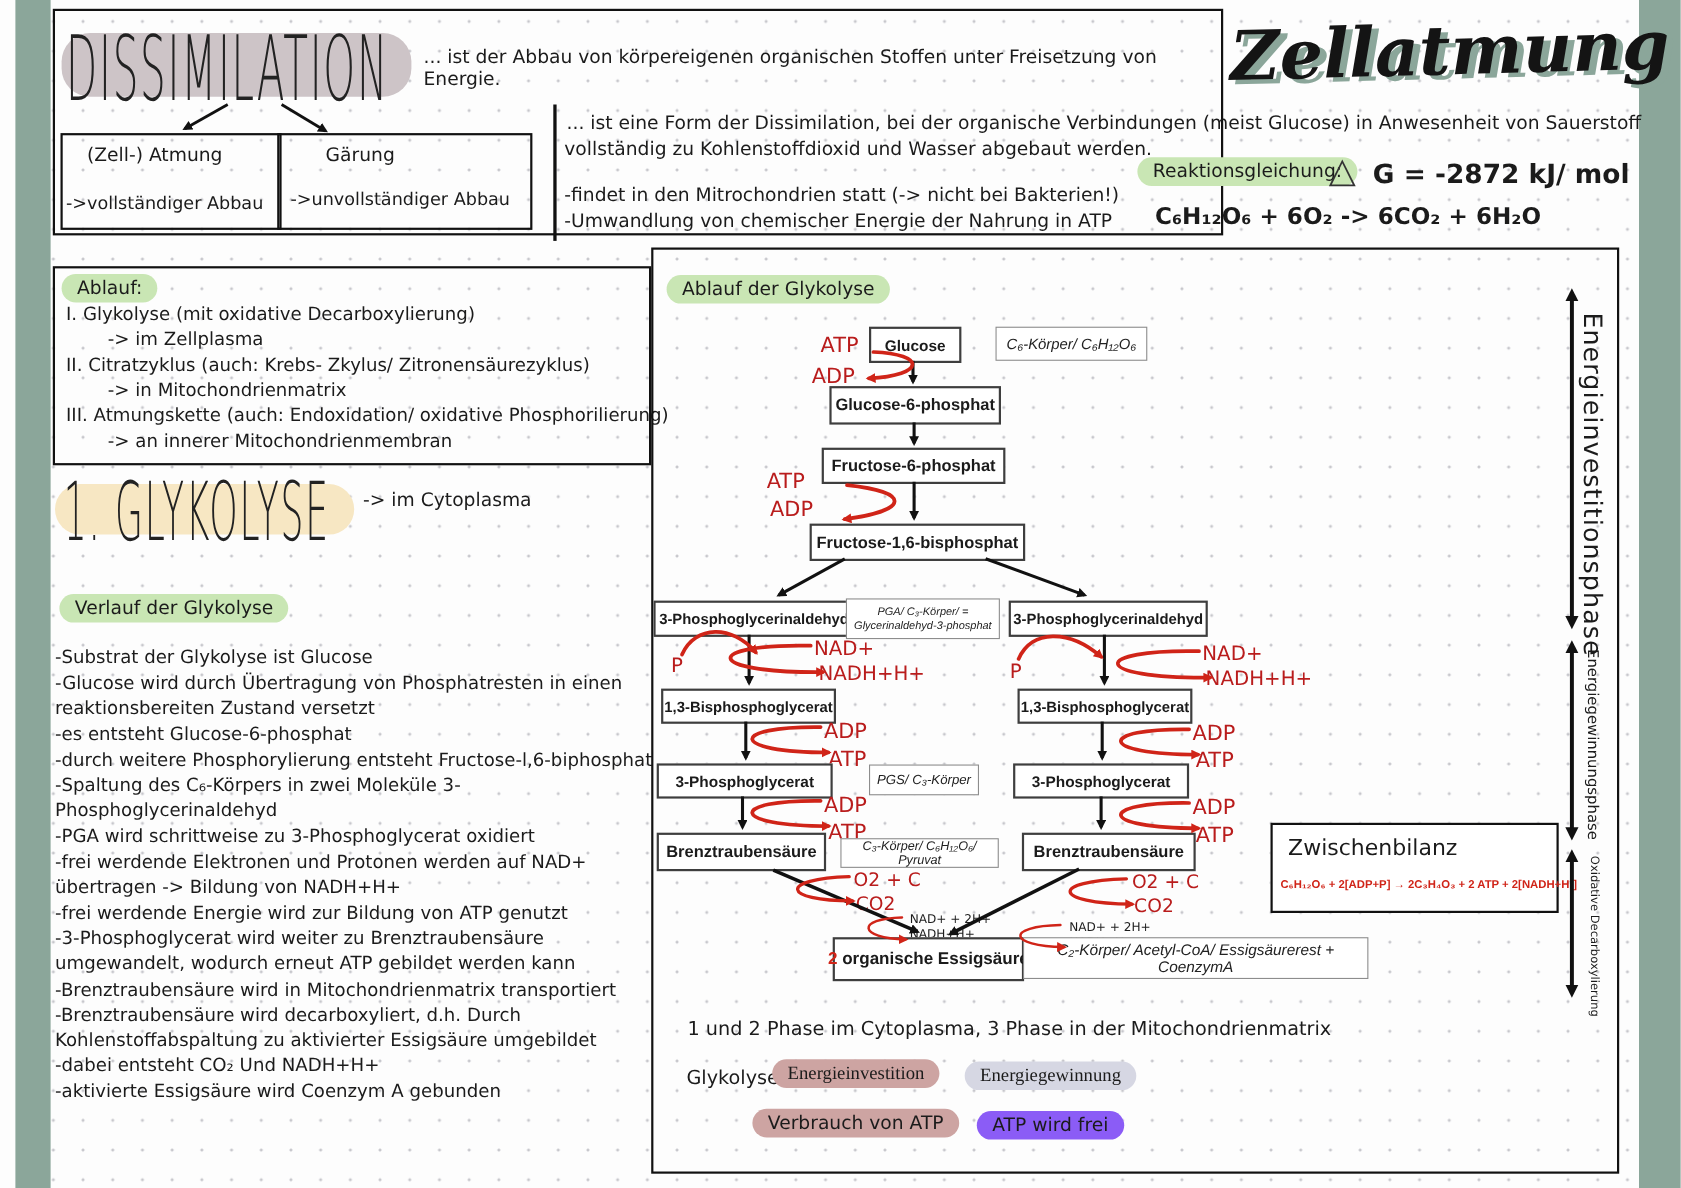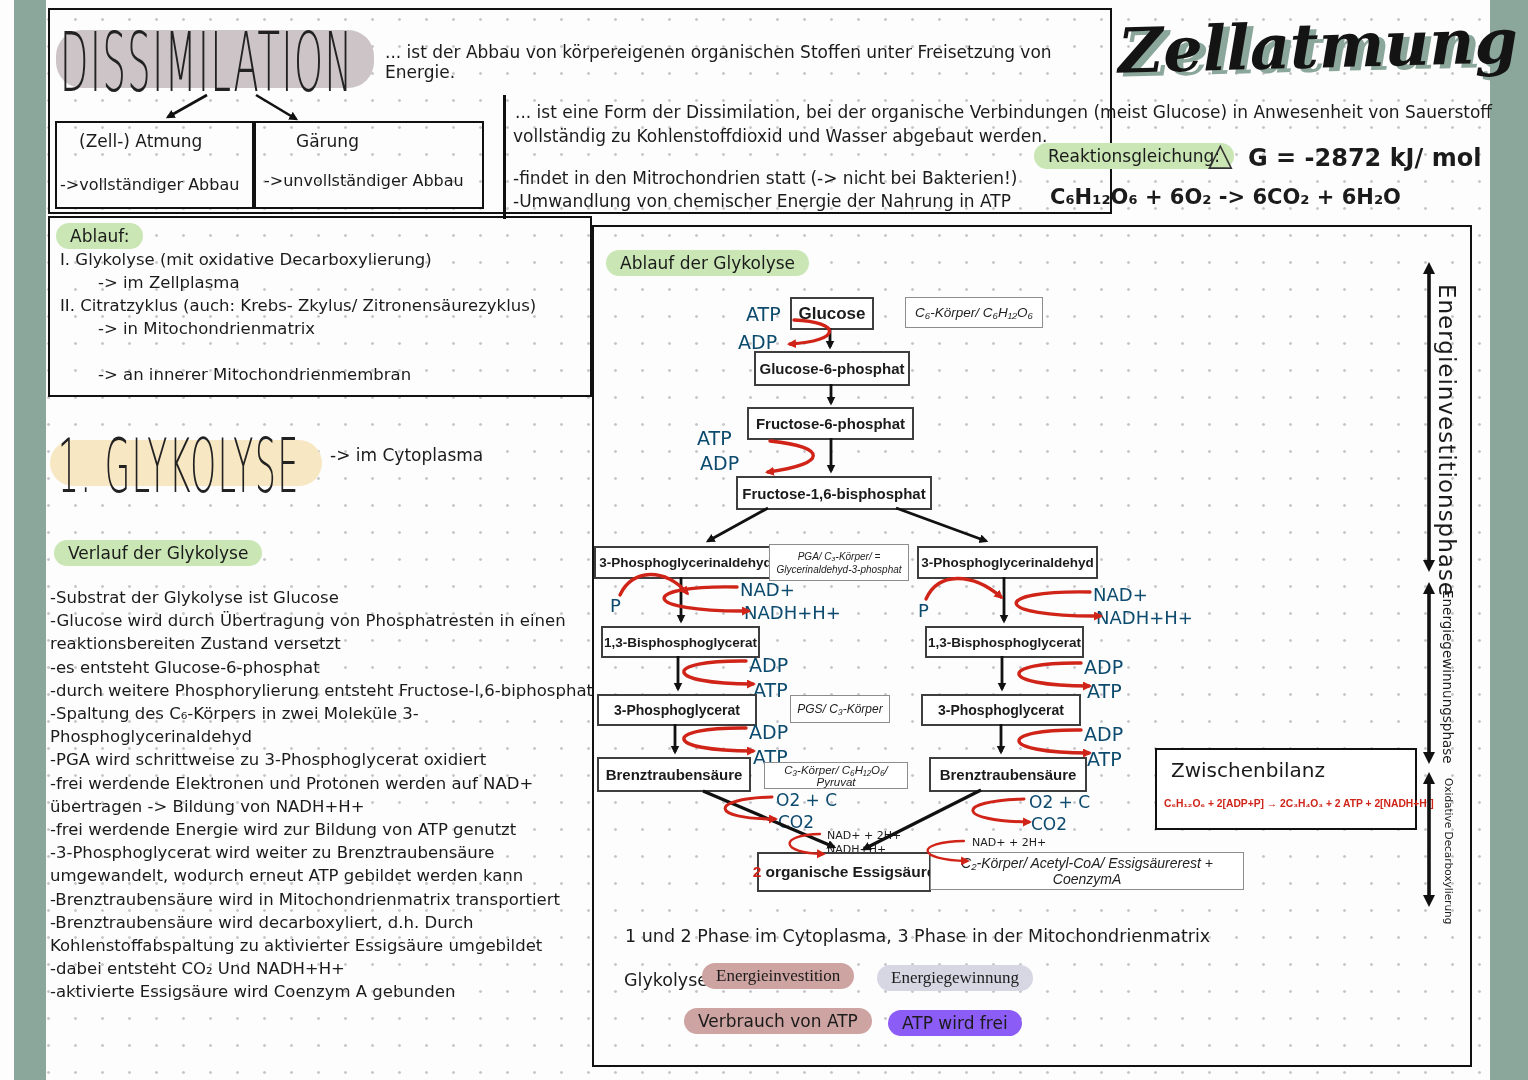--- a/index.html
+++ b/index.html
@@ -12,21 +12,21 @@
   .strip{position:absolute;top:0;height:1080px;background:#8ba69a;}
   .box{border:2px solid #111;background:transparent;}
   .hand{font-family:"DejaVu Sans",sans-serif;}
   .tall-title{font-weight:300;letter-spacing:2px;transform-origin:left top;color:#222;white-space:nowrap;}
   .hl{border-radius:26px;}
   .badge{display:inline-block;border-radius:16px;padding:3px 14px;font-size:17px;white-space:nowrap;}
   .node{position:absolute;background:#fff;border:2px solid #3e3e3e;display:flex;align-items:center;justify-content:center;
         font-family:"Liberation Sans",sans-serif;font-weight:bold;text-align:center;}
   .lab{position:absolute;background:#fff;border:1.4px solid #8d8d8d;display:flex;align-items:center;justify-content:center;
        font-family:"Liberation Sans",sans-serif;font-style:italic;color:#222;text-align:center;}
-  .cof{position:absolute;font-size:19px;color:#0c4a6e;white-space:nowrap;}
+  .cof{position:absolute;font-size:19px;color:#b91c1c;white-space:nowrap;}
   .cof-sm{position:absolute;font-size:11px;color:#1c1c1c;white-space:nowrap;line-height:14px;}
   .vtext{writing-mode:vertical-rl;white-space:nowrap;}
   .red{color:#d02418;}
   svg.overlay{position:absolute;left:0;top:0;pointer-events:none;}
   .line{white-space:nowrap;}
 </style>
 </head>
 <body>
 
 <div class="paper"></div>
@@ -53,26 +53,27 @@
 <div class="abs hand line" style="left:515px;top:102px;font-size:17px;">... ist eine Form der Dissimilation, bei der organische Verbindungen (meist Glucose) in Anwesenheit von Sauerstoff</div>
 <div class="abs hand line" style="left:513px;top:126px;font-size:17px;">vollständig  zu Kohlenstoffdioxid und Wasser abgebaut werden.</div>
 <div class="abs hand line" style="left:513px;top:168px;font-size:17px;">-findet in den Mitrochondrien statt (-&gt; nicht bei Bakterien!)</div>
 <div class="abs hand line" style="left:513px;top:191px;font-size:17px;">-Umwandlung von chemischer Energie der Nahrung in ATP</div>
 
 <div class="abs badge" style="left:1034px;top:143px;background:#c9e6b4;font-size:17px;">Reaktionsgleichung:</div>
 <div class="abs" style="left:1208px;top:135px;font-size:32px;color:#333;font-weight:300;">△</div>
 <div class="abs hand" style="left:1248px;top:144px;font-size:24px;font-weight:bold;">G = -2872 kJ/ mol</div>
 <div class="abs hand" style="left:1050px;top:185px;font-size:21px;font-weight:bold;">C₆H₁₂O₆ + 6O₂ -&gt; 6CO₂ + 6H₂O</div>
 
-<div class="abs box" style="left:48px;top:216px;width:540px;height:177px;">
+<div class="abs box" style="left:48px;top:242px;width:540px;height:177px;">
   <div class="abs badge" style="left:6px;top:5px;background:#c9e6b4;">Ablauf:</div>
   <div class="abs hand line" style="left:10px;top:32px;font-size:16.5px;">I. Glykolyse (mit oxidative Decarboxylierung)</div>
   <div class="abs hand line" style="left:48px;top:55px;font-size:16.5px;">-&gt; im Zellplasma</div>
   <div class="abs hand line" style="left:10px;top:78px;font-size:16.5px;">II. Citratzyklus (auch: Krebs- Zkylus/ Zitronensäurezyklus)</div>
   <div class="abs hand line" style="left:48px;top:101px;font-size:16.5px;">-&gt; in Mitochondrienmatrix</div>
+  <div class="abs hand line" style="left:10px;top:124px;font-size:16.5px;">III. Atmungskette (auch: Endoxidation/ oxidative Phosphorilierung)</div>
   <div class="abs hand line" style="left:48px;top:147px;font-size:16.5px;">-&gt; an innerer Mitochondrienmembran</div>
 </div>
 
 <div class="abs hl" style="left:50px;top:440px;width:272px;height:46px;background:#f7e7c3;"></div>
 <div class="abs tall-title" style="left:58px;top:424px;font-size:40px;transform:scale(0.82,1.85);">1. GLYKOLYSE</div>
 <div class="abs hand" style="left:330px;top:445px;font-size:17px;">-&gt; im Cytoplasma</div>
 
 <div class="abs badge" style="left:54px;top:540px;background:#c9e6b4;">Verlauf der Glykolyse</div>
 
 <div class="abs hand" style="left:50px;top:586px;width:548px;font-size:16.5px;line-height:23.2px;">
@@ -87,21 +88,21 @@
   <div>-3-Phosphoglycerat wird weiter zu Brenztraubensäure umgewandelt, wodurch erneut ATP gebildet werden kann</div>
   <div>-Brenztraubensäure wird in Mitochondrienmatrix transportiert</div>
   <div>-Brenztraubensäure wird decarboxyliert, d.h. Durch Kohlenstoffabspaltung zu aktivierter Essigsäure umgebildet</div>
   <div>-dabei entsteht CO₂ Und NADH+H+</div>
   <div>-aktivierte Essigsäure wird Coenzym A gebunden</div>
 </div>
 
 <div class="abs box" style="left:592px;top:225px;width:876px;height:838px;"></div>
 <div class="abs badge" style="left:606px;top:250px;background:#c9e6b4;">Ablauf der Glykolyse</div>
 
-<div class="node" style="left:790px;top:297px;width:80px;height:29px;font-size:17px;">Glucose</div>
+<div class="node" style="left:790px;top:297px;width:80px;height:29px;font-size:14px;">Glucose</div>
 <div class="lab" style="left:905px;top:297px;width:136px;height:29px;font-size:13.5px;">C₆-Körper/ C₆H₁₂O₆</div>
 <div class="cof" style="left:746px;top:303px;">ATP</div>
 <div class="cof" style="left:738px;top:331px;">ADP</div>
 
 <div class="node" style="left:754px;top:351px;width:152px;height:31px;font-size:15px;">Glucose-6-phosphat</div>
 <div class="node" style="left:747px;top:407px;width:163px;height:29px;font-size:15px;">Fructose-6-phosphat</div>
 <div class="cof" style="left:697px;top:427px;">ATP</div>
 <div class="cof" style="left:700px;top:452px;">ADP</div>
 <div class="node" style="left:736px;top:476px;width:192px;height:30px;font-size:15px;">Fructose-1,6-bisphosphat</div>
 

